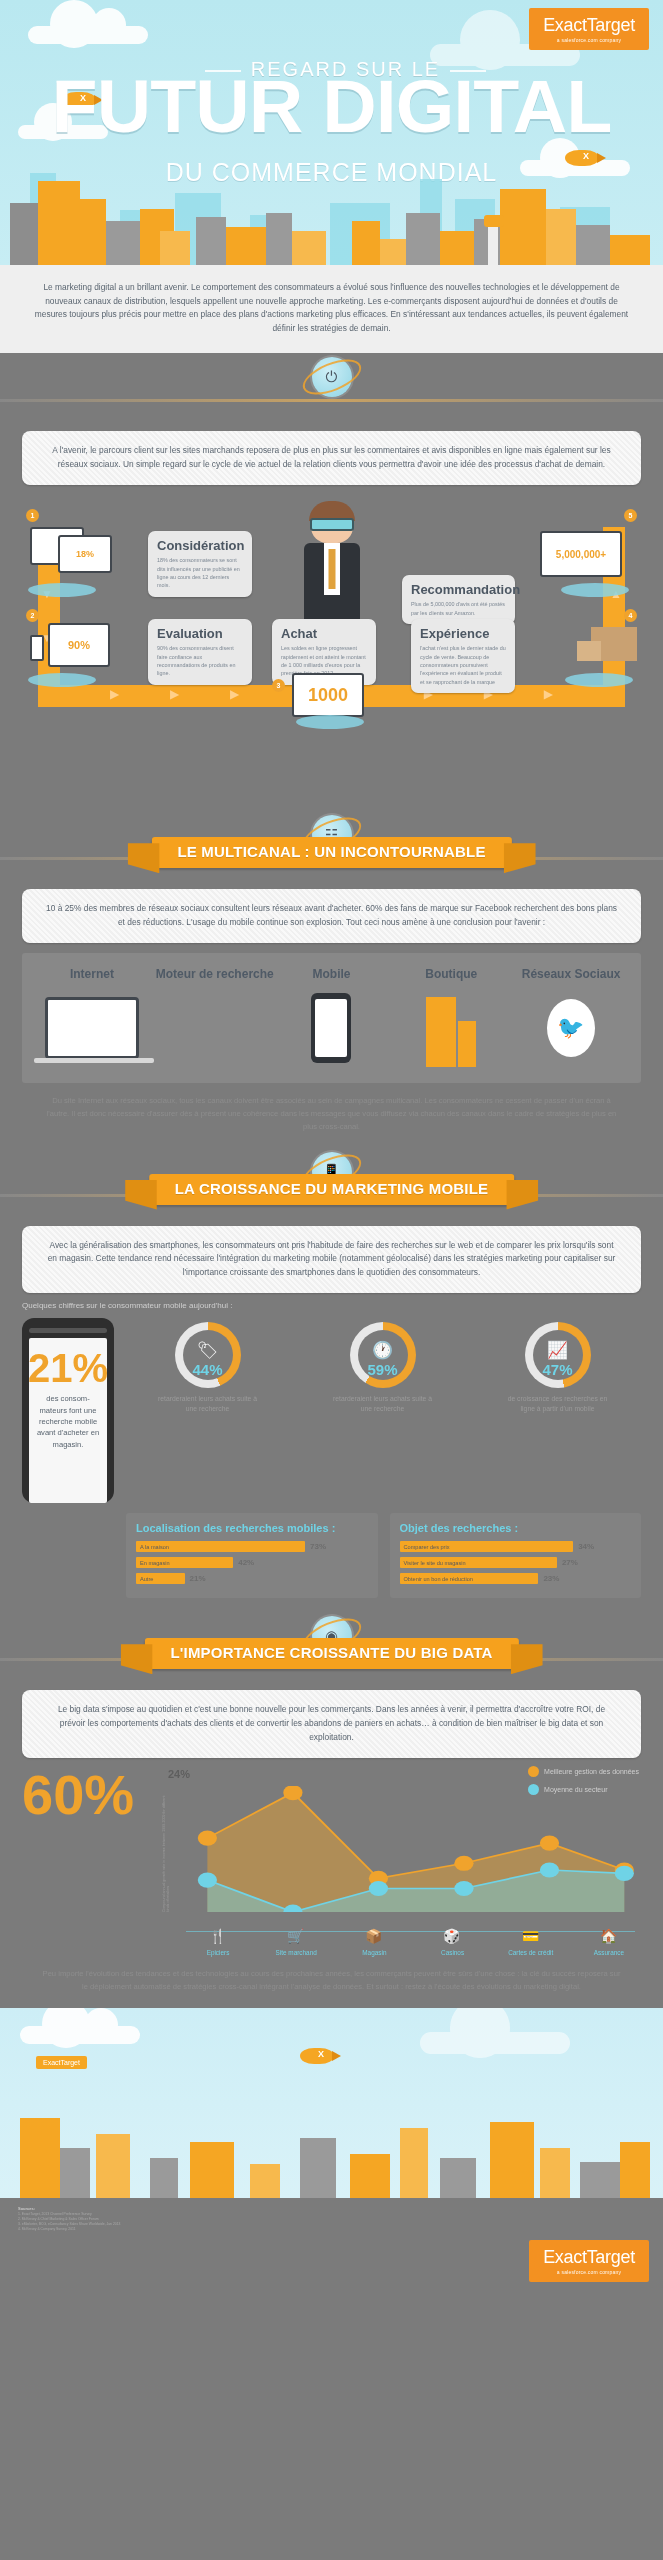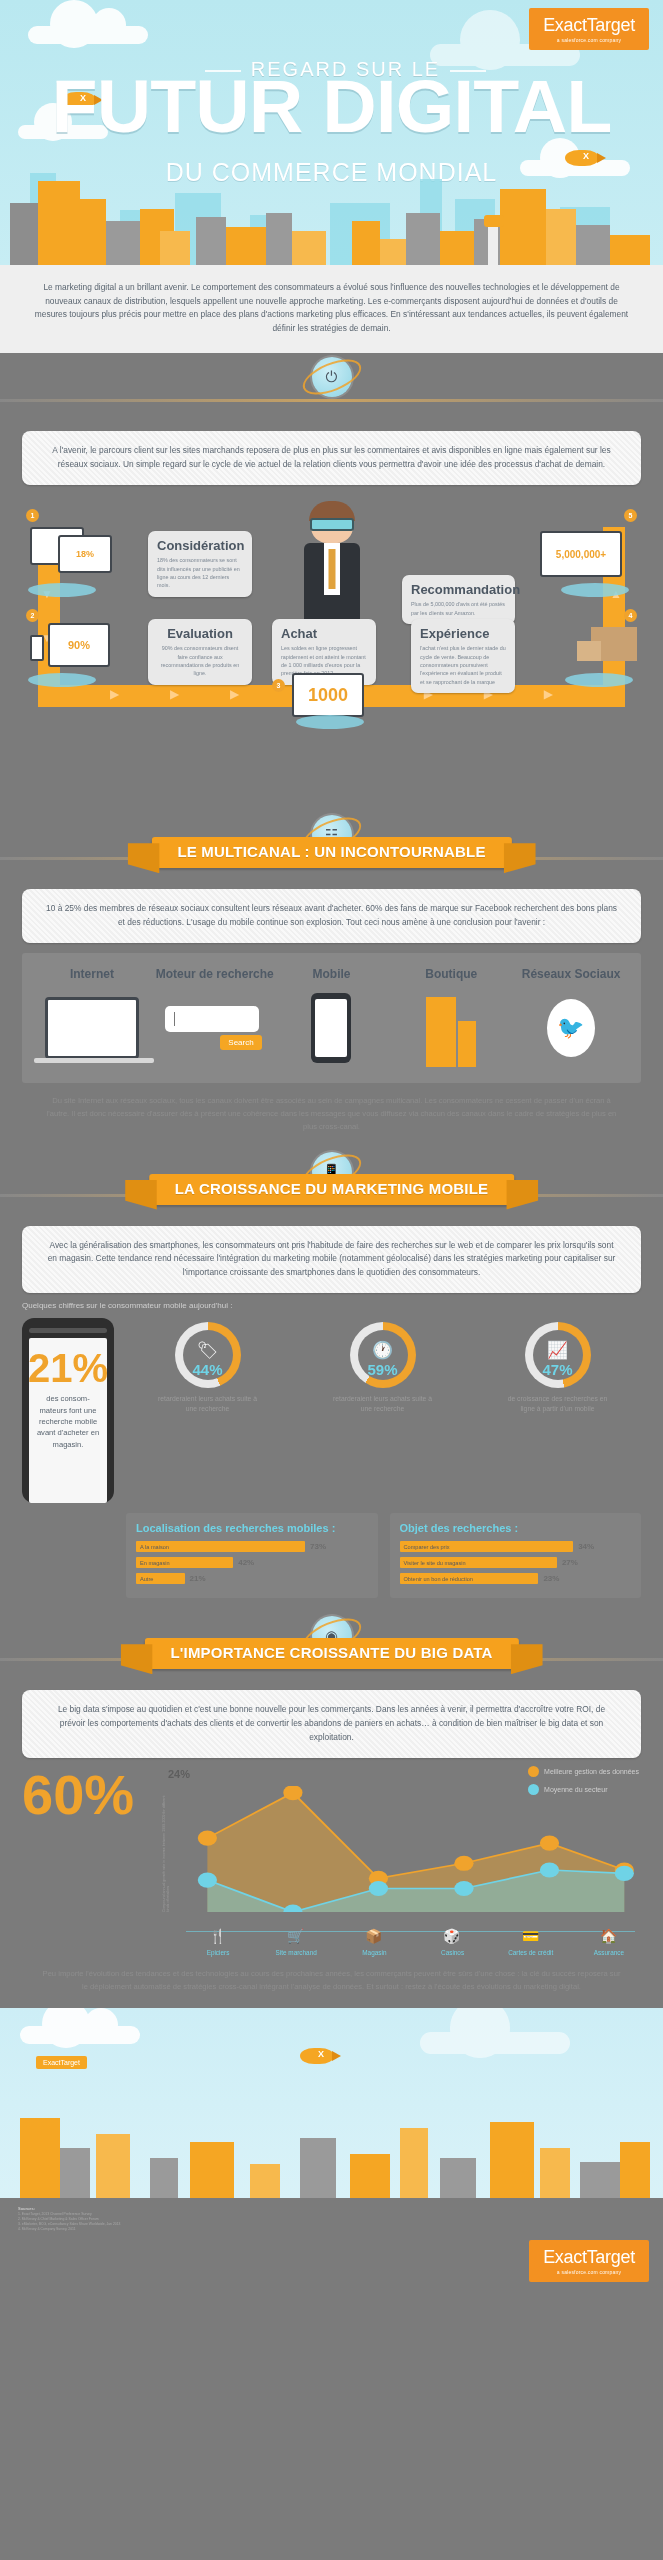--- a/index.html
+++ b/index.html
@@ -298,21 +298,21 @@
       </div>
 
       <div class="numbadge" style="left:26px; top:118px;">2</div>
       <div class="device" style="left:30px; top:132px;">
         <div style="position:absolute;left:0;top:12px;width:14px;height:26px;background:#fff;border:2px solid #41474e;border-radius:2px;"></div>
         <div style="position:absolute;left:18px;top:0;width:62px;height:44px;background:#fff;border:2px solid #41474e;border-radius:3px;display:flex;align-items:center;justify-content:center;">
           <span style="color:#f0a32c;font-size:11px;font-weight:700;">90%</span>
         </div>
       </div>
       <div class="shadow-ell" style="left:28px; top:182px;"></div>
-      <div class="jcard" style="left:148px; top:128px; width:104px;text-align:center;">
+      <div class="jcard" style="left:148px; top:128px; width:104px;">
         <h4>Evaluation</h4>
         <p>90% des consommateurs disent faire confiance aux recommandations de produits en ligne.</p>
       </div>
 
       <div class="jcard" style="left:272px; top:128px; width:104px;">
         <h4>Achat</h4>
         <p>Les soldes en ligne progressent rapidement et ont atteint le montant de 1 000 milliards d'euros pour la première fois en 2012.</p>
       </div>
       <div class="numbadge" style="left:272px; top:188px;">3</div>
       <div style="position:absolute;left:292px;top:182px;width:72px;height:44px;background:#fff;border:2px solid #41474e;border-radius:3px;display:flex;align-items:center;justify-content:center;">
@@ -346,26 +346,20 @@
       <div class="chan">
         <div class="ct">Internet</div>
         <div class="cbody">
             <div style="width:94px;height:62px;background:#fff;border:3px solid #41474e;border-radius:4px;position:relative;">
           <div style="position:absolute;bottom:-7px;left:-14px;width:120px;height:5px;background:#d8d8d8;border-radius:2px;"></div>
         </div>
           </div>
       </div>
       <div class="chan">
         <div class="ct">Moteur de recherche</div>
-        <div class="cbody" style="flex-direction:column;gap:3px;">
-          <div style="width:94px;height:26px;background:#fff;border-radius:5px;display:flex;align-items:center;padding-left:9px;">
-            <span style="width:1px;height:14px;background:#777;"></span>
-          </div>
-          <div style="align-self:flex-end;margin-right:6px;background:#f5a623;color:#fff;font-size:8px;padding:3px 8px;border-radius:3px;">Search</div>
-        </div>
       </div>
       <div class="chan">
         <div class="ct">Mobile</div>
         <div class="cbody">
             <div style="width:40px;height:70px;background:#2f3338;border-radius:6px;padding:6px 4px;">
           <div style="background:#fff;height:100%;border-radius:2px;"></div>
         </div>
           </div>
       </div>
       <div class="chan">

